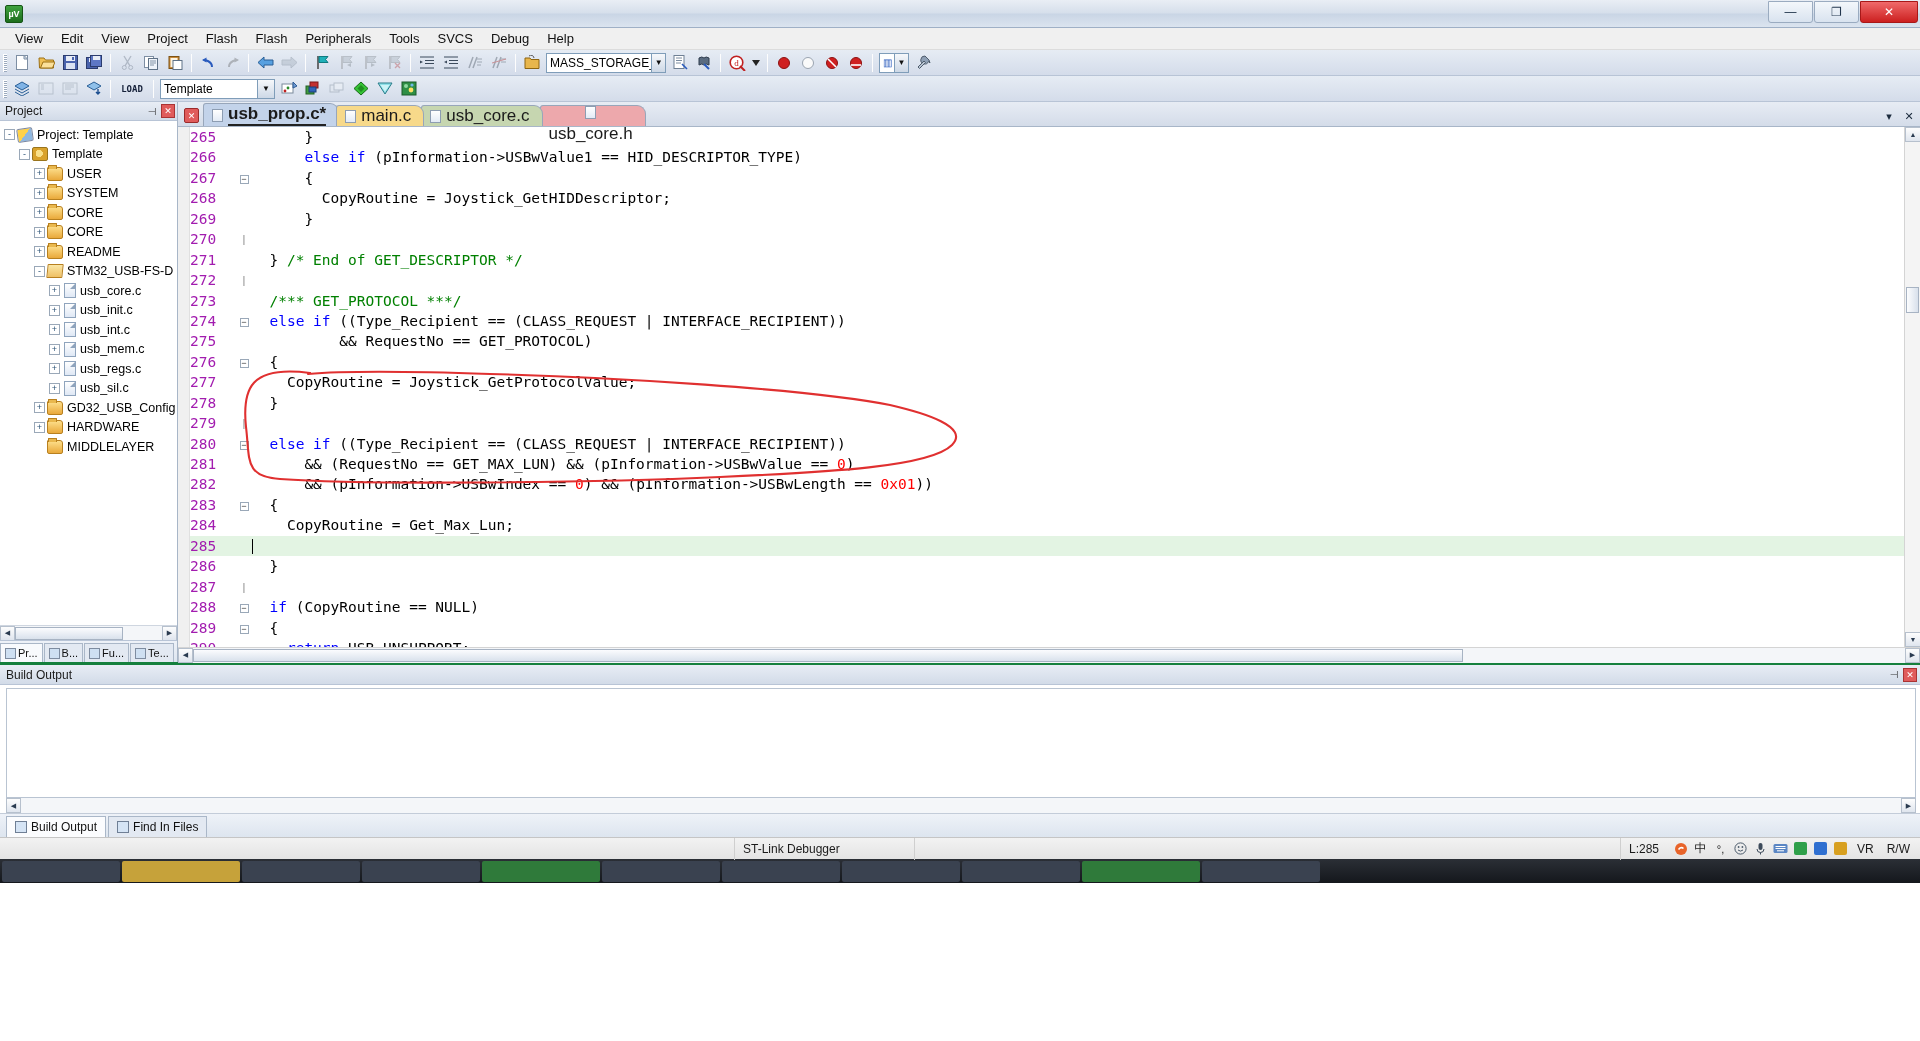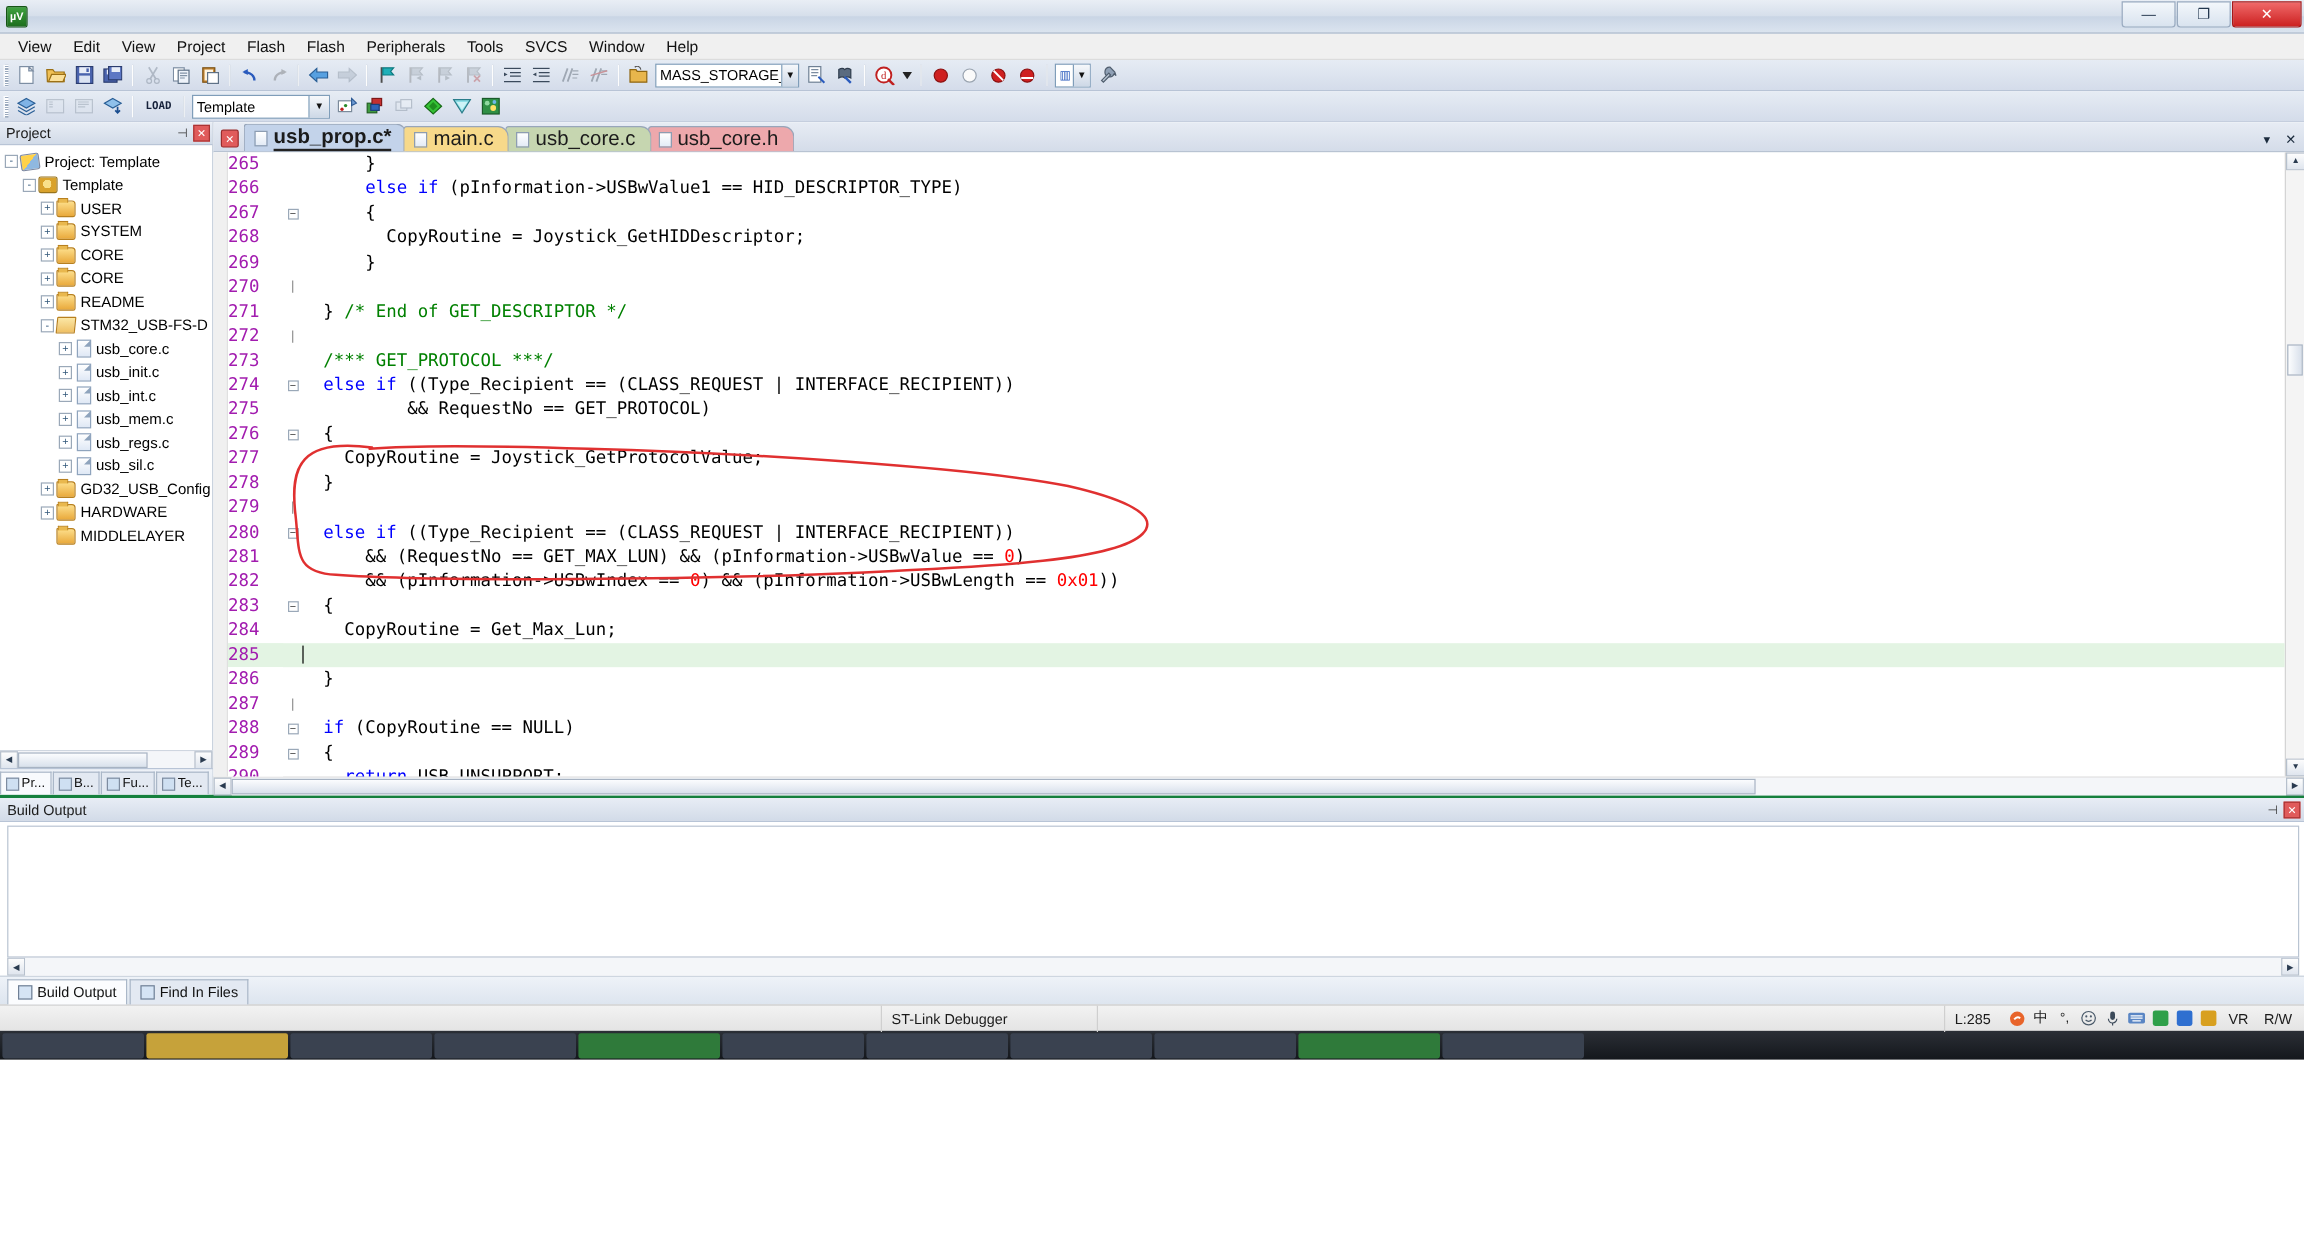--- a/index.html
+++ b/index.html
@@ -280,21 +280,21 @@
 <div id="menubar">
   <div class="menu-item">View</div>
   <div class="menu-item">Edit</div>
   <div class="menu-item">View</div>
   <div class="menu-item">Project</div>
   <div class="menu-item">Flash</div>
   <div class="menu-item">Flash</div>
   <div class="menu-item">Peripherals</div>
   <div class="menu-item">Tools</div>
   <div class="menu-item">SVCS</div>
-  <div class="menu-item">Window</div>
+  <div class="menu-item">Debug</div>
   <div class="menu-item">Help</div>
 </div>
 
 <div class="toolbar" id="toolbar1">
   <div class="tb-grip"></div>
 
   <div class="tbtn">
     <svg width="15" height="16" viewBox="0 0 15 16">
         <rect x="1.5" y="0.5" width="11" height="14" fill="#fff" stroke="#7d8ea3"></rect>
         <path d="M9 0.5 L12.5 4 L9 4 Z" fill="#d7e2ef" stroke="#7d8ea3"></path>
@@ -708,21 +708,21 @@
             <span class="lbl">usb_prop.c*</span>
           </div>
           <div class="etab" style="background: rgb(247, 217, 138); z-index: 9;">
             <span class="fico"></span>
             <span class="lbl">main.c</span>
           </div>
           <div class="etab" style="background: rgb(198, 214, 176); z-index: 8;">
             <span class="fico"></span>
             <span class="lbl">usb_core.c</span>
           </div>
-          <div class="etab" style="background: rgb(237, 168, 172); z-index: 7;">
+          <div class="etab" style="background: rgb(237, 168, 172); z-index: 7; flex-direction: column;">
             <span class="fico"></span>
             <span class="lbl">usb_core.h</span>
           </div>
         </div>
       <div id="tabstrip-right">
         <span class="ts-btn">▾</span>
         <span class="ts-btn">✕</span>
       </div>
     </div>
 

